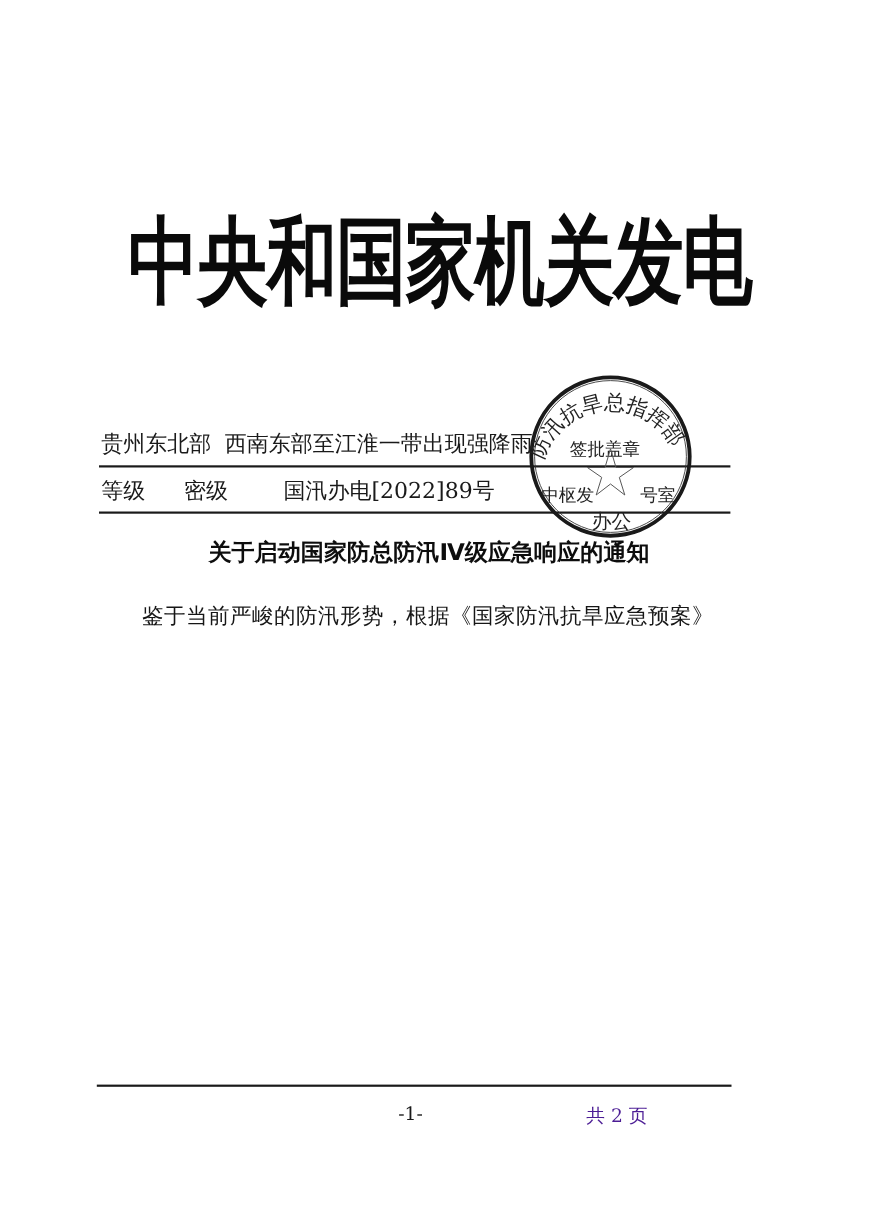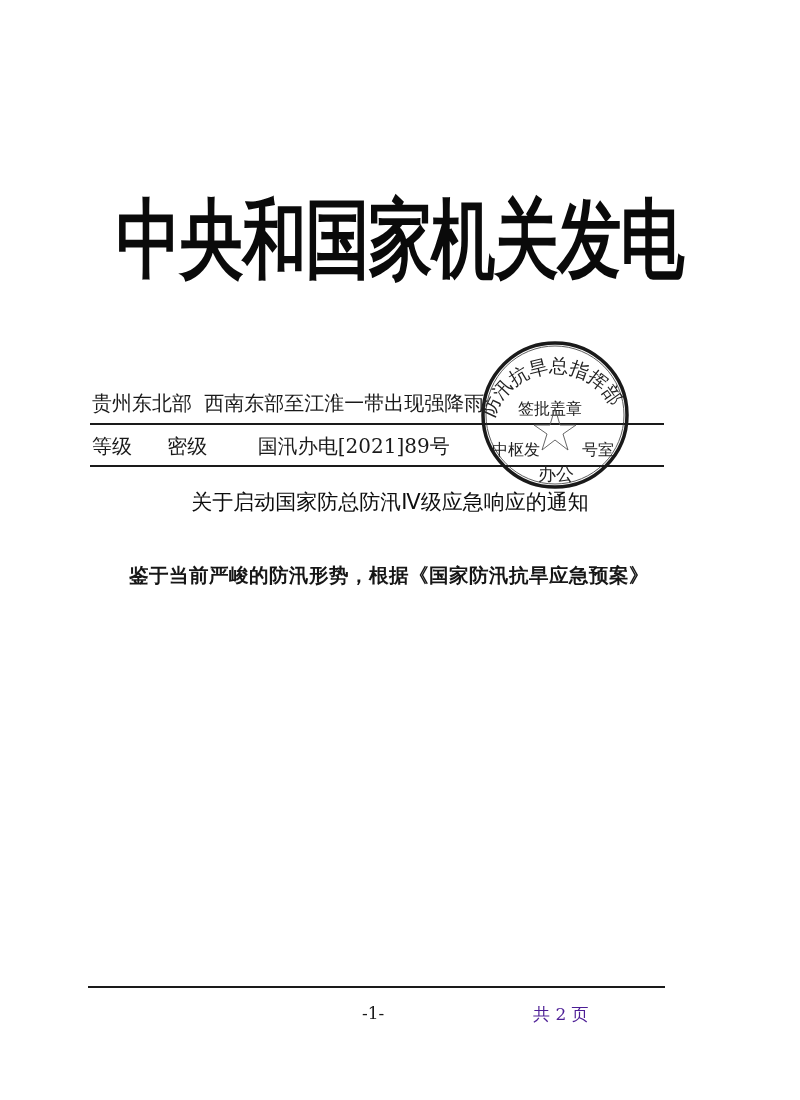--- a/index.html
+++ b/index.html
@@ -6,45 +6,45 @@
   body { width: 800px; height: 1100px; position: relative; overflow: hidden;
          font-family: "DejaVu Serif", "Liberation Serif", serif; color: #111; }
   .abs { position: absolute; }
   .masthead { left: 0; width: 800px; top: 196px; text-align: center;
               font-family: "DejaVu Sans", "Liberation Sans", sans-serif;
               font-size: 64px; font-weight: bold; letter-spacing: -1px;
               color: #0a0a0a; transform: scaleY(1.35); transform-origin: top center; line-height: 1; }
   .hdr-row { left: 92px; font-size: 20px; line-height: 1; white-space: nowrap; color: #1a1a1a; }
   .rule { left: 90px; width: 574px; height: 2px; background: #1a1a1a; }
   .subject { left: 110px; width: 560px; top: 488px; text-align: center; font-size: 21px;
-             font-weight: normal; font-family: "DejaVu Sans", "Liberation Sans", sans-serif; color: #0d0d0d; white-space: nowrap; }
+             font-weight: bold; font-family: "DejaVu Sans", "Liberation Sans", sans-serif; color: #0d0d0d; white-space: nowrap; }
   .body-text { left: 90px; width: 580px; top: 538px; font-size: 19.5px; line-height: 35.5px; color: #161616;
                text-align: justify; letter-spacing: 0.5px; }
   .body-text p { margin: 0; }
   .body-text .indent { text-indent: 2em; }
-  .body-text .last { text-indent: 2em; margin-top: 20px; font-weight: bold; }
+  .body-text .last { text-indent: 2em; margin-top: 4px; }
   .pagenum { top: 1003px; left: 362px; font-size: 17px; color: #1a1a1a; }
   .pagetotal { top: 1003px; left: 533px; font-size: 17px; color: #4c1d95; }
   .stamp { left: 470px; top: 330px; width: 170px; height: 165px; }
 </style>
 </head>
 <body>
 
 <div class="abs masthead">中央和国家机关发电</div>
 
 <div class="abs hdr-row" style="top:393px;">
   <span>贵州东北部</span>
   <span style="margin-left:6px;">西南东部至江淮一带出现强降雨</span>
 </div>
 <div class="abs rule" style="top:423px;"></div>
 
 <div class="abs hdr-row" style="top:436px;">
   <span>等级</span>
   <span style="margin-left:29px;">密级</span>
-  <span style="margin-left:44px;">国汛办电[2021]89号</span>
+  <span style="margin-left:44px;">国汛办电[2022]89号</span>
 </div>
 <div class="abs rule" style="top:465px;"></div>
 
 <svg class="abs stamp" viewBox="0 0 170 165">
   <defs>
     <path id="arcTop" d="M 22 95 A 64 64 0 0 1 148 95"></path>
   </defs>
   <circle cx="85" cy="85" r="72" fill="none" stroke="#1a1a1a" stroke-width="3.5"></circle>
   <circle cx="85" cy="85" r="69" fill="none" stroke="#333" stroke-width="0.8"></circle>
   <text font-size="19" fill="#222" font-family="DejaVu Sans, sans-serif">

